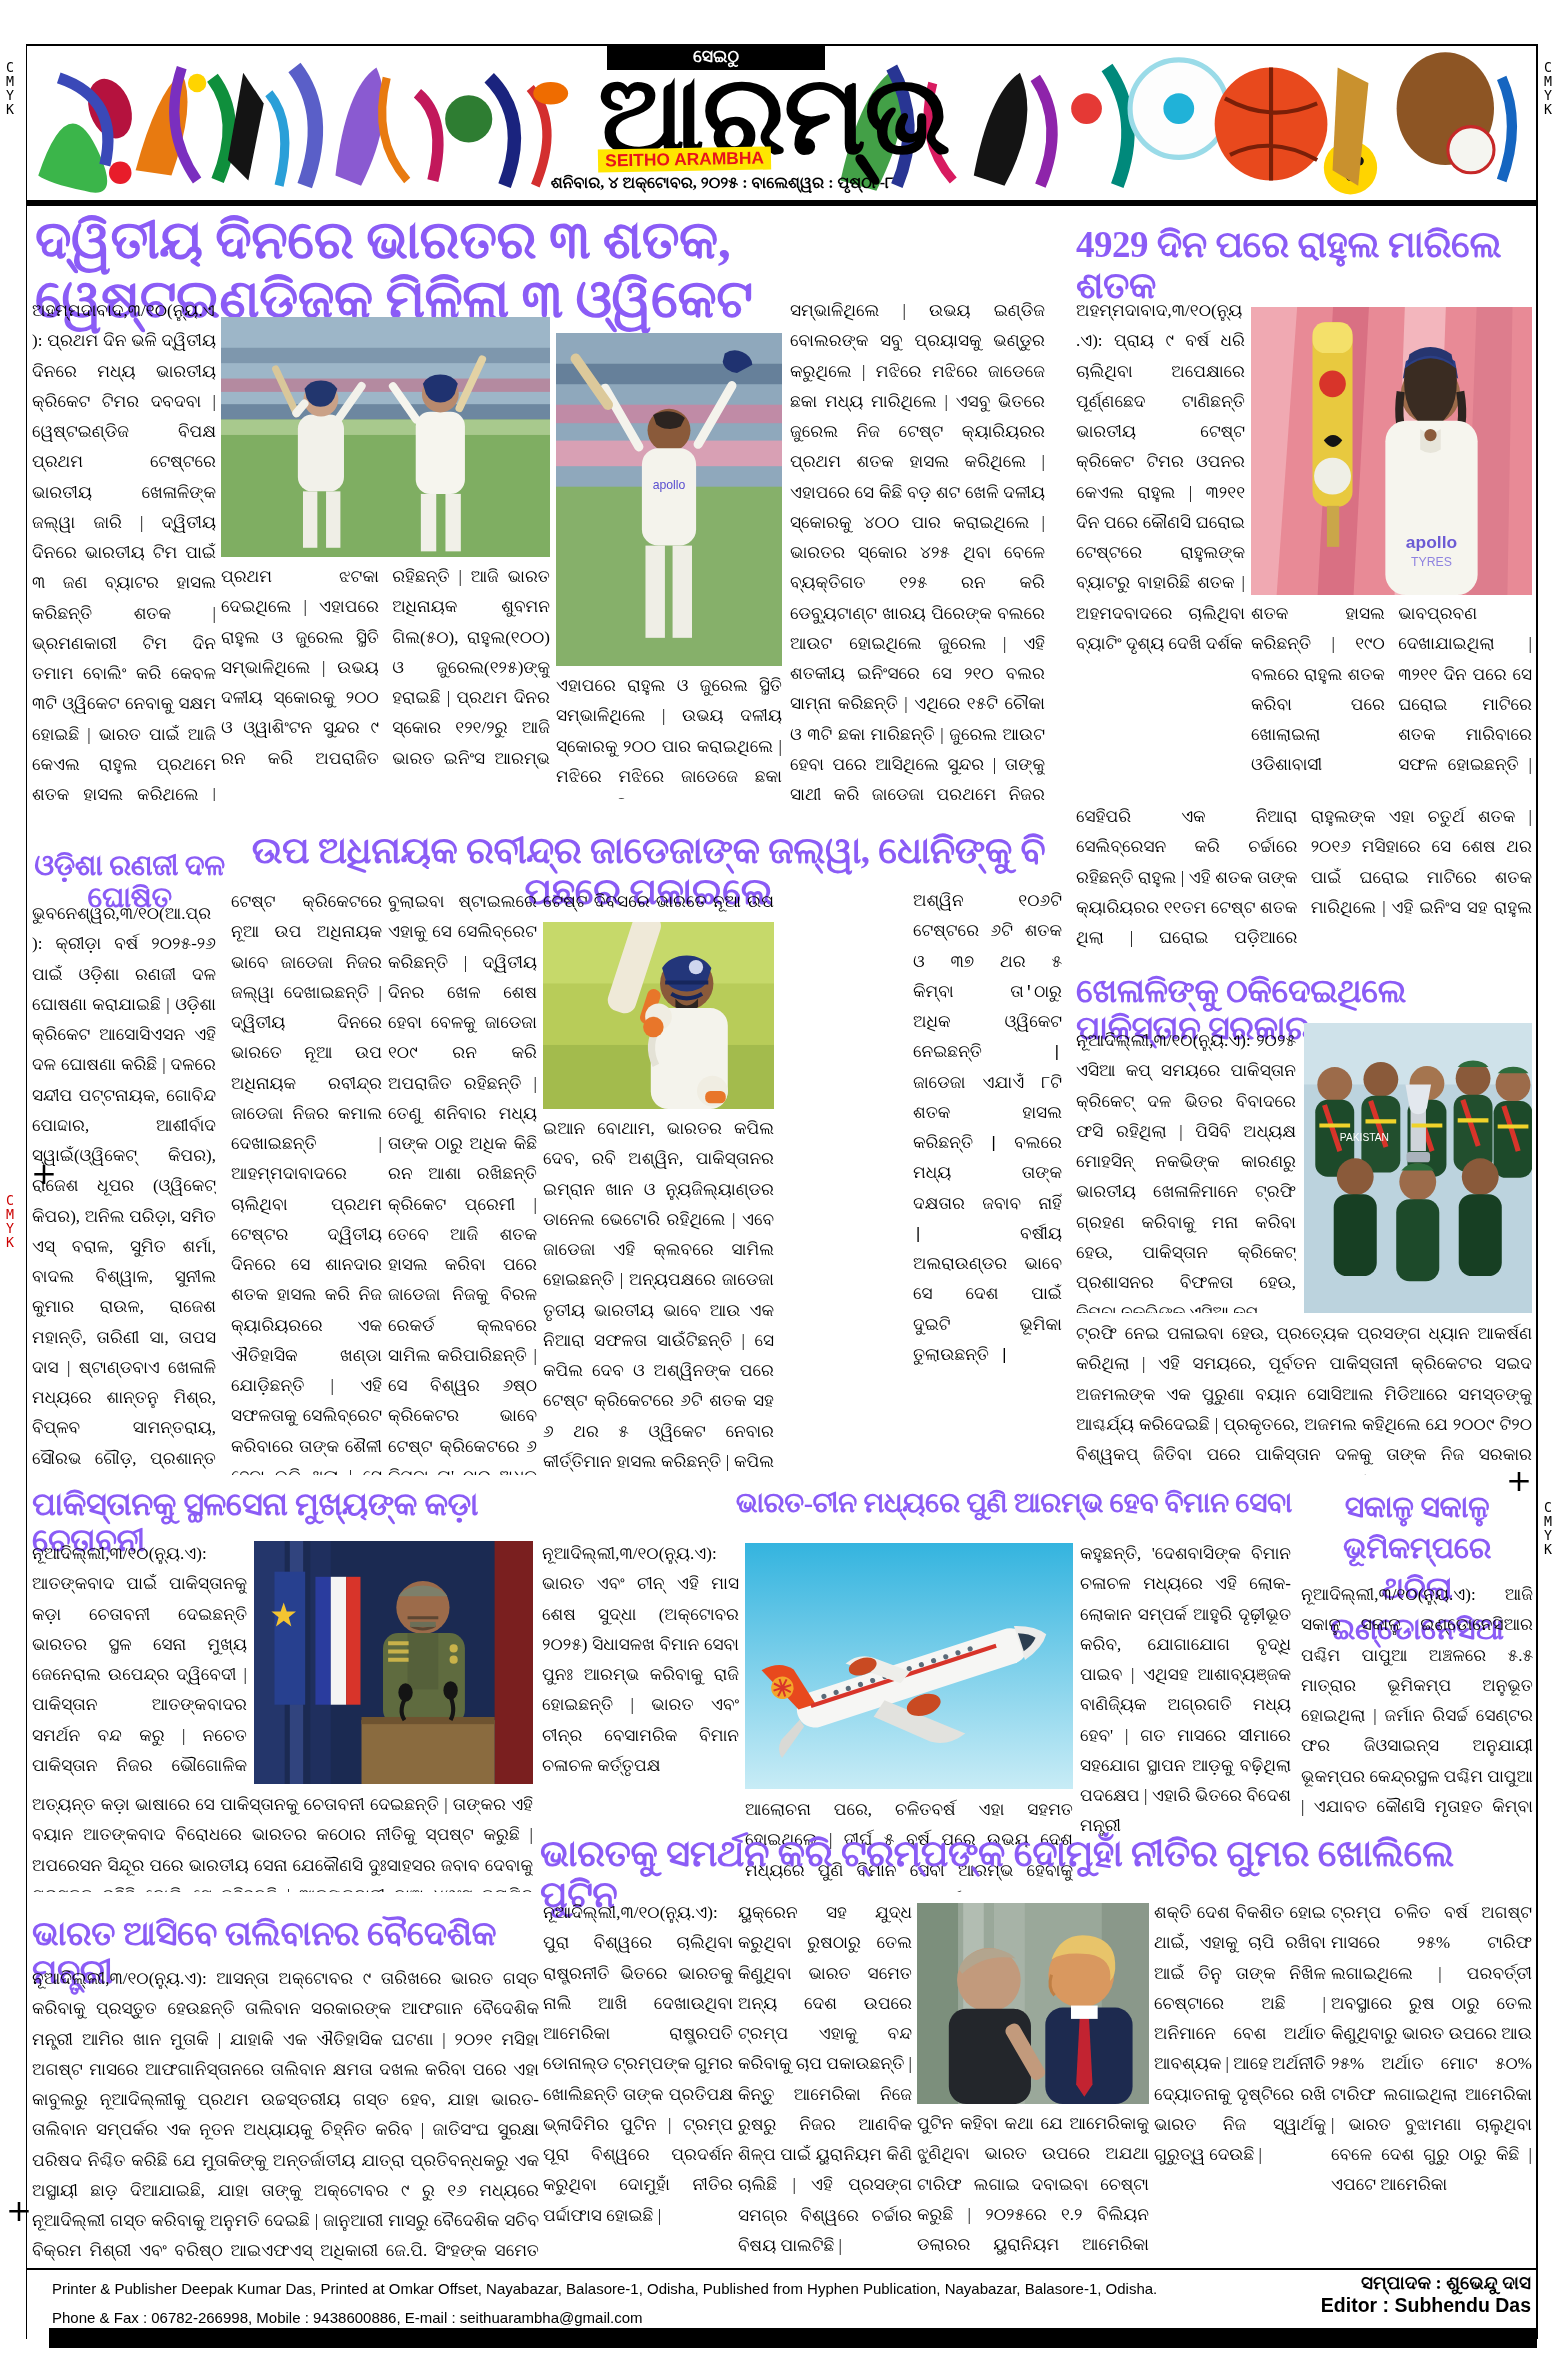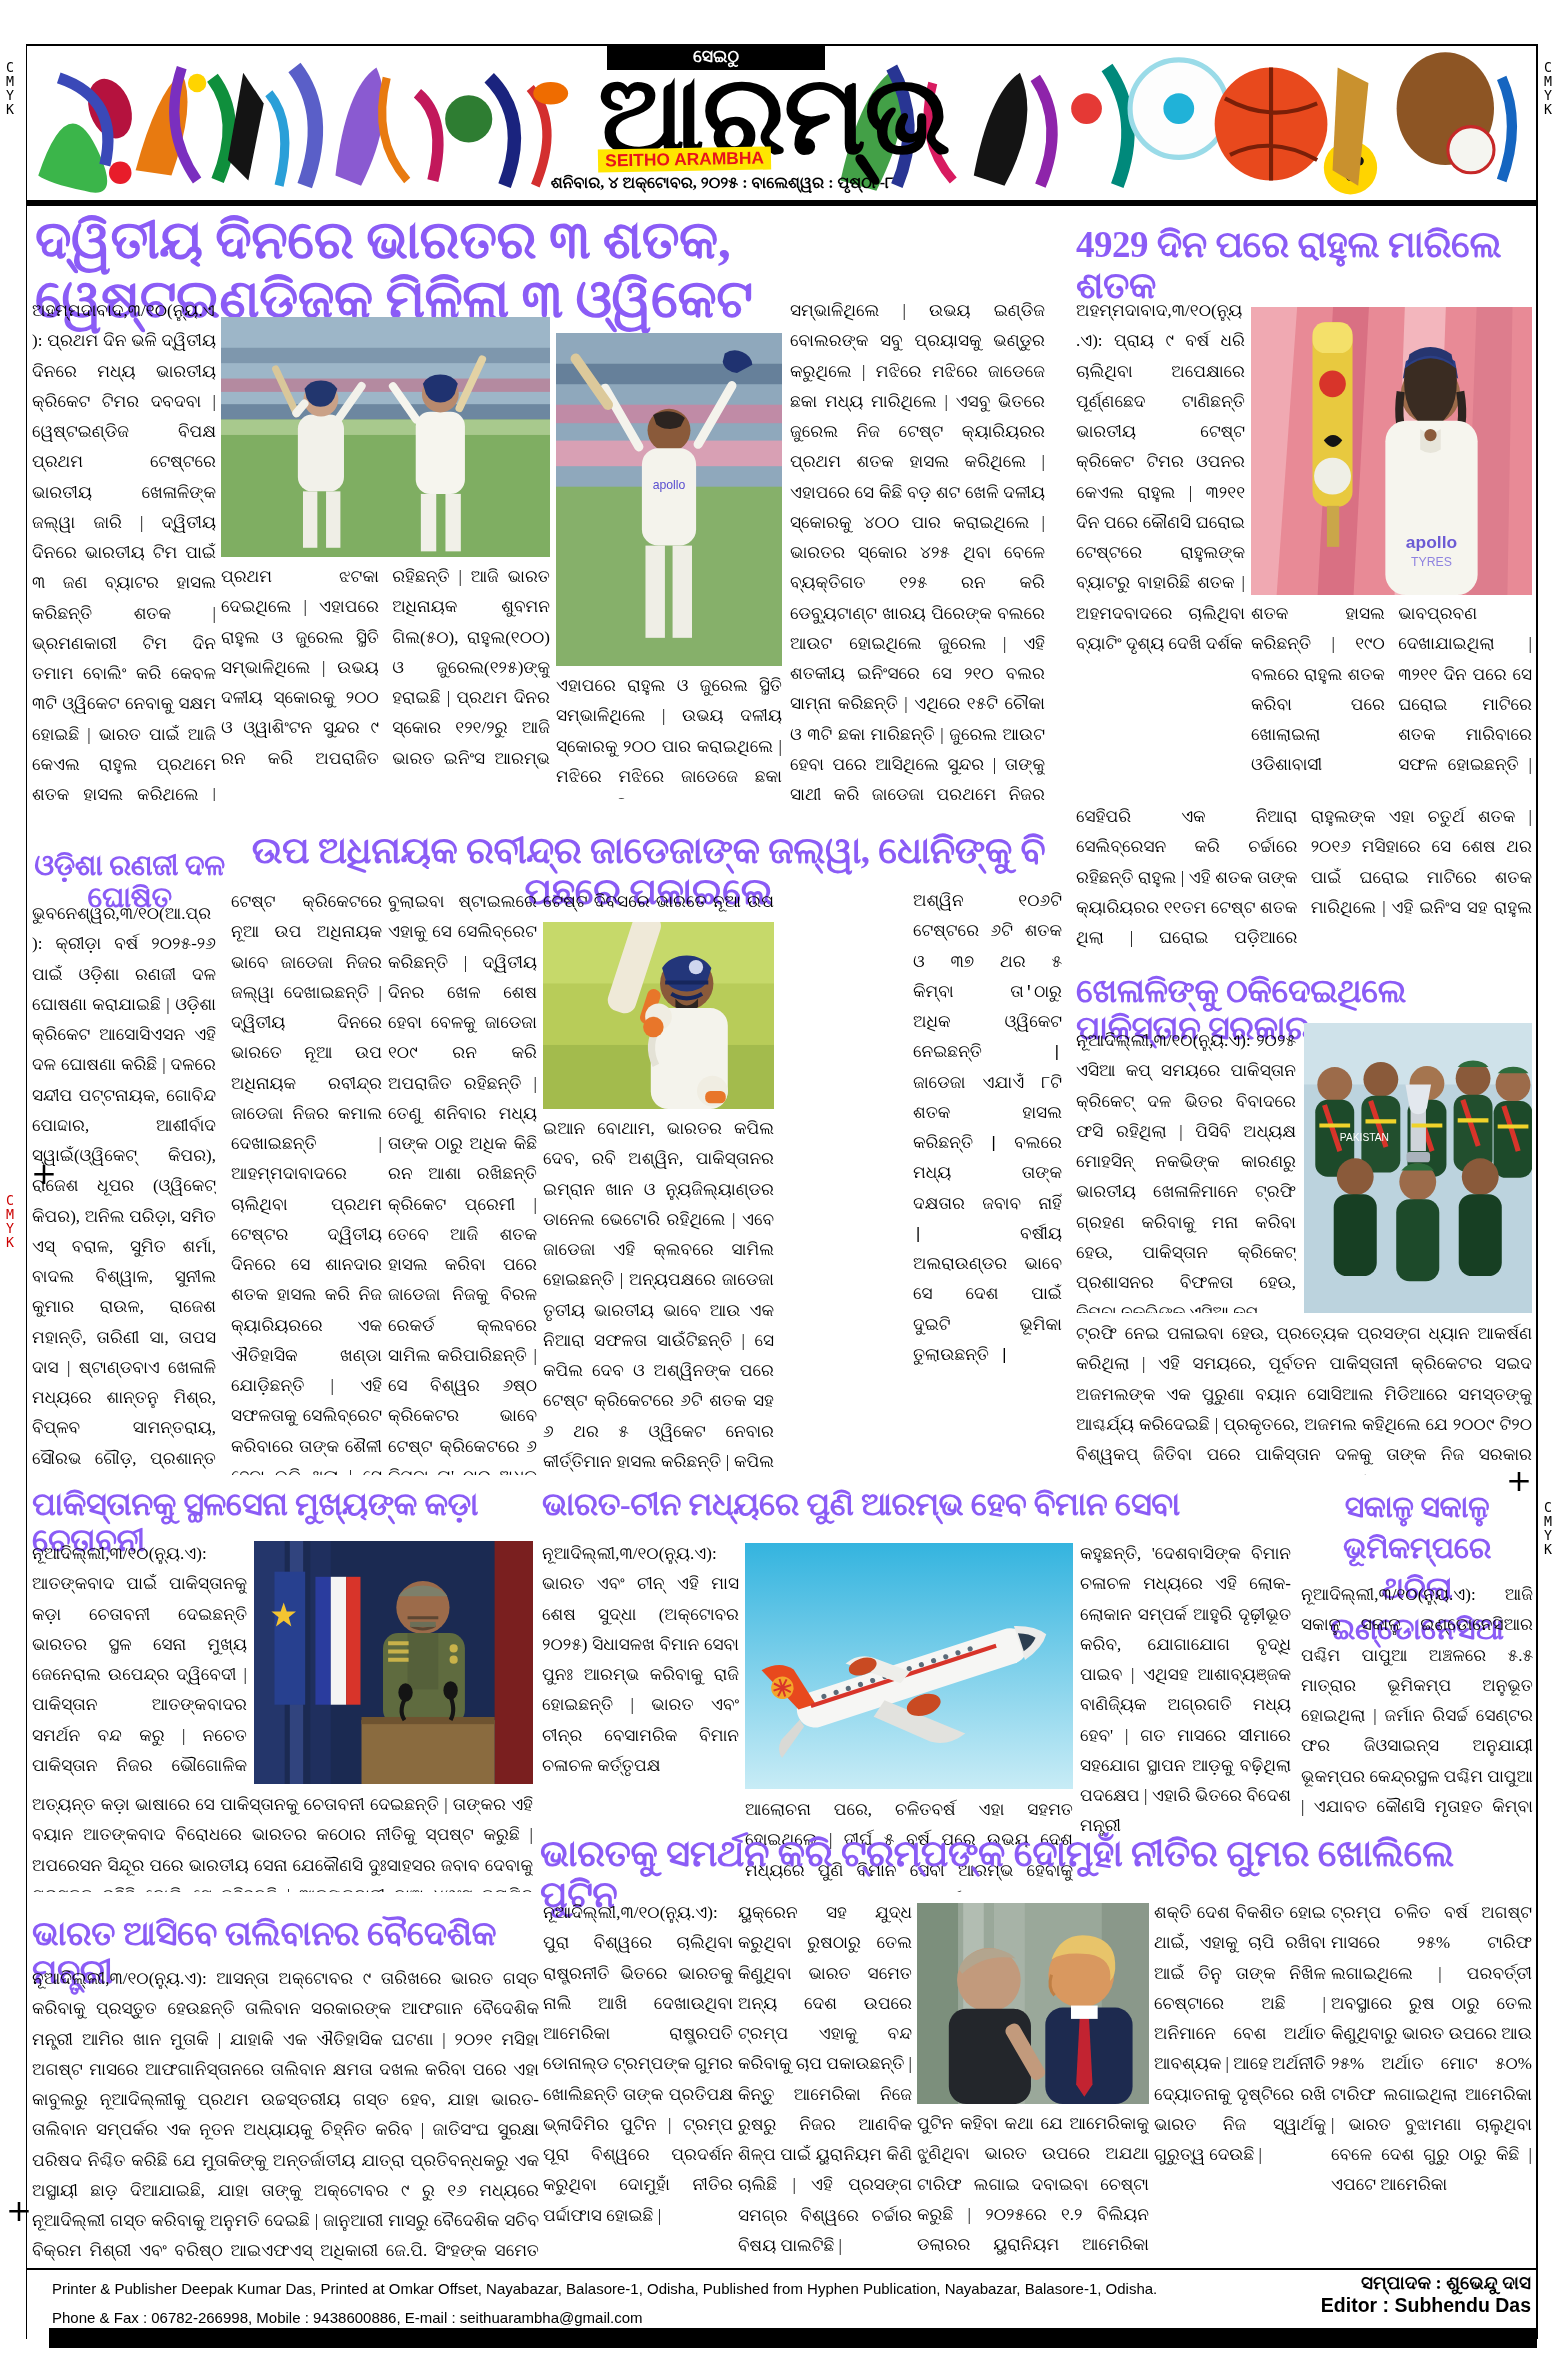--- a/index.html
+++ b/index.html
@@ -358,21 +358,21 @@
       <rect x="210" y="344" width="260" height="14" fill="#6e5330"></rect>
       <path d="M300 300 q-20 30 -6 50 M380 296 q16 32 4 54" stroke="#141414" stroke-width="8" fill="none"></path>
       <ellipse cx="296" cy="296" rx="14" ry="18" fill="#141414"></ellipse>
       <ellipse cx="384" cy="292" rx="14" ry="18" fill="#141414"></ellipse>
     </svg>
   </div>
   <div class="bt" style="left:32px;top:1790px;width:501px;height:102px;">
     <span>ଅତ୍ୟନ୍ତ କଡ଼ା ଭାଷାରେ ସେ ପାକିସ୍ତାନକୁ ଚେତାବନୀ ଦେଇଛନ୍ତି | ତାଙ୍କର ଏହି ବୟାନ ଆତଙ୍କବାଦ ବିରୋଧରେ ଭାରତର କଠୋର ନୀତିକୁ ସ୍ପଷ୍ଟ କରୁଛି | ଅପରେସନ ସିନ୍ଦୂର ପରେ ଭାରତୀୟ ସେନା ଯେକୌଣସି ଦୁଃସାହସର ଜବାବ ଦେବାକୁ ପ୍ରସ୍ତୁତ ରହିଛି ବୋଲି ସେ କହିଛନ୍ତି | ଆତଙ୍କବାଦୀ ଢାଞ୍ଚା ଧ୍ୱଂସ କରାଯିବ ବୋଲି ସେ ସତର୍କ କରାଇ ଦେଇଛନ୍ତି |</span>
   </div>
 
-  <div class="hl" style="left:542px;top:1487px;width:750px;font-size:32px;text-align:left;">ଭାରତ-ଚୀନ ମଧ୍ୟରେ ପୁଣି ଆରମ୍ଭ ହେବ ବିମାନ ସେବା</div>
+  <div class="hl" style="left:542px;top:1487px;width:750px;font-size:28px;text-align:right;">ଭାରତ-ଚୀନ ମଧ୍ୟରେ ପୁଣି ଆରମ୍ଭ ହେବ ବିମାନ ସେବା</div>
   <div class="bt" style="left:542px;top:1539px;width:197px;height:353px;">
     <span>ନୂଆଦିଲ୍ଲୀ,୩/୧୦(ନ୍ୟୁ.ଏ): ଭାରତ ଏବଂ ଚୀନ୍ ଏହି ମାସ ଶେଷ ସୁଦ୍ଧା (ଅକ୍ଟୋବର ୨୦୨୫) ସିଧାସଳଖ ବିମାନ ସେବା ପୁନଃ ଆରମ୍ଭ କରିବାକୁ ରାଜି ହୋଇଛନ୍ତି | ଭାରତ ଏବଂ ଚୀନ୍‌ର ବେସାମରିକ ବିମାନ ଚଳାଚଳ କର୍ତ୍ତୃପକ୍ଷ</span>
   </div>
 
   <div class="photo" style="left:745px;top:1543px;width:328px;height:246px;">
     <svg viewBox="0 0 640 480" preserveAspectRatio="none">
       <defs>
         <linearGradient id="sky" x1="0" y1="0" x2="0" y2="1">
           <stop offset="0" stop-color="#34b4df"></stop>
             <stop offset="1" stop-color="#c8ecf6"></stop>

